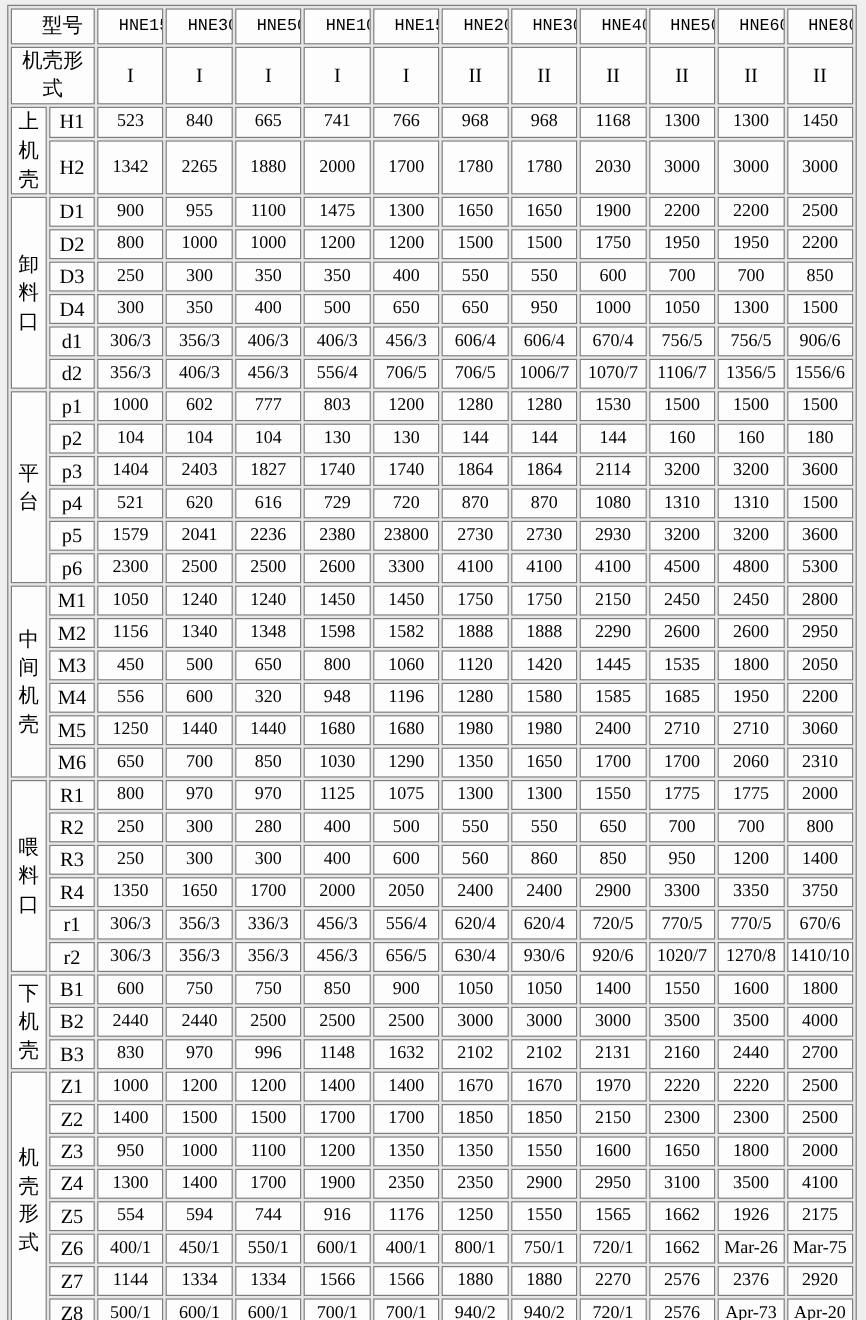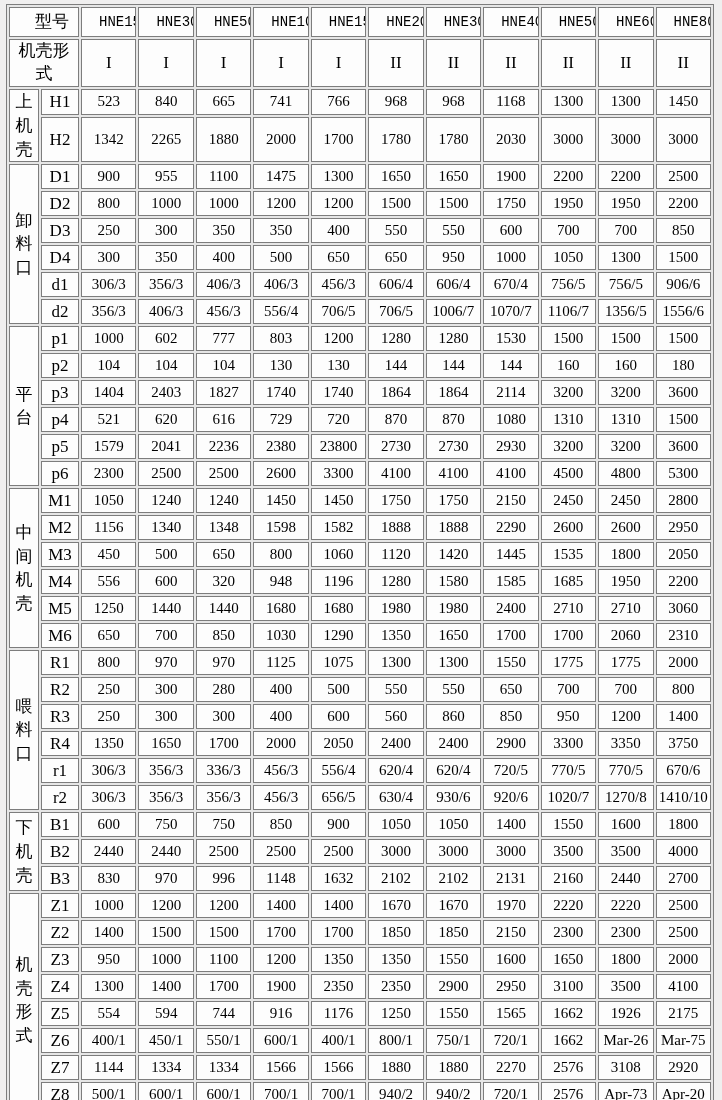--- a/index.html
+++ b/index.html
@@ -580,21 +580,21 @@
         <td class="param-cell"><span>Z7</span></td>
         <td class="value-cell"><span>1144</span></td>
         <td class="value-cell"><span>1334</span></td>
         <td class="value-cell"><span>1334</span></td>
         <td class="value-cell"><span>1566</span></td>
         <td class="value-cell"><span>1566</span></td>
         <td class="value-cell"><span>1880</span></td>
         <td class="value-cell"><span>1880</span></td>
         <td class="value-cell"><span>2270</span></td>
         <td class="value-cell"><span>2576</span></td>
-        <td class="value-cell"><span>3108</span></td>
+        <td class="value-cell"><span>2376</span></td>
         <td class="value-cell"><span>2920</span></td>
       </tr>
       <tr>
         <td class="param-cell"><span>Z8</span></td>
         <td class="value-cell"><span>500/1</span></td>
         <td class="value-cell"><span>600/1</span></td>
         <td class="value-cell"><span>600/1</span></td>
         <td class="value-cell"><span>700/1</span></td>
         <td class="value-cell"><span>700/1</span></td>
         <td class="value-cell"><span>940/2</span></td>

